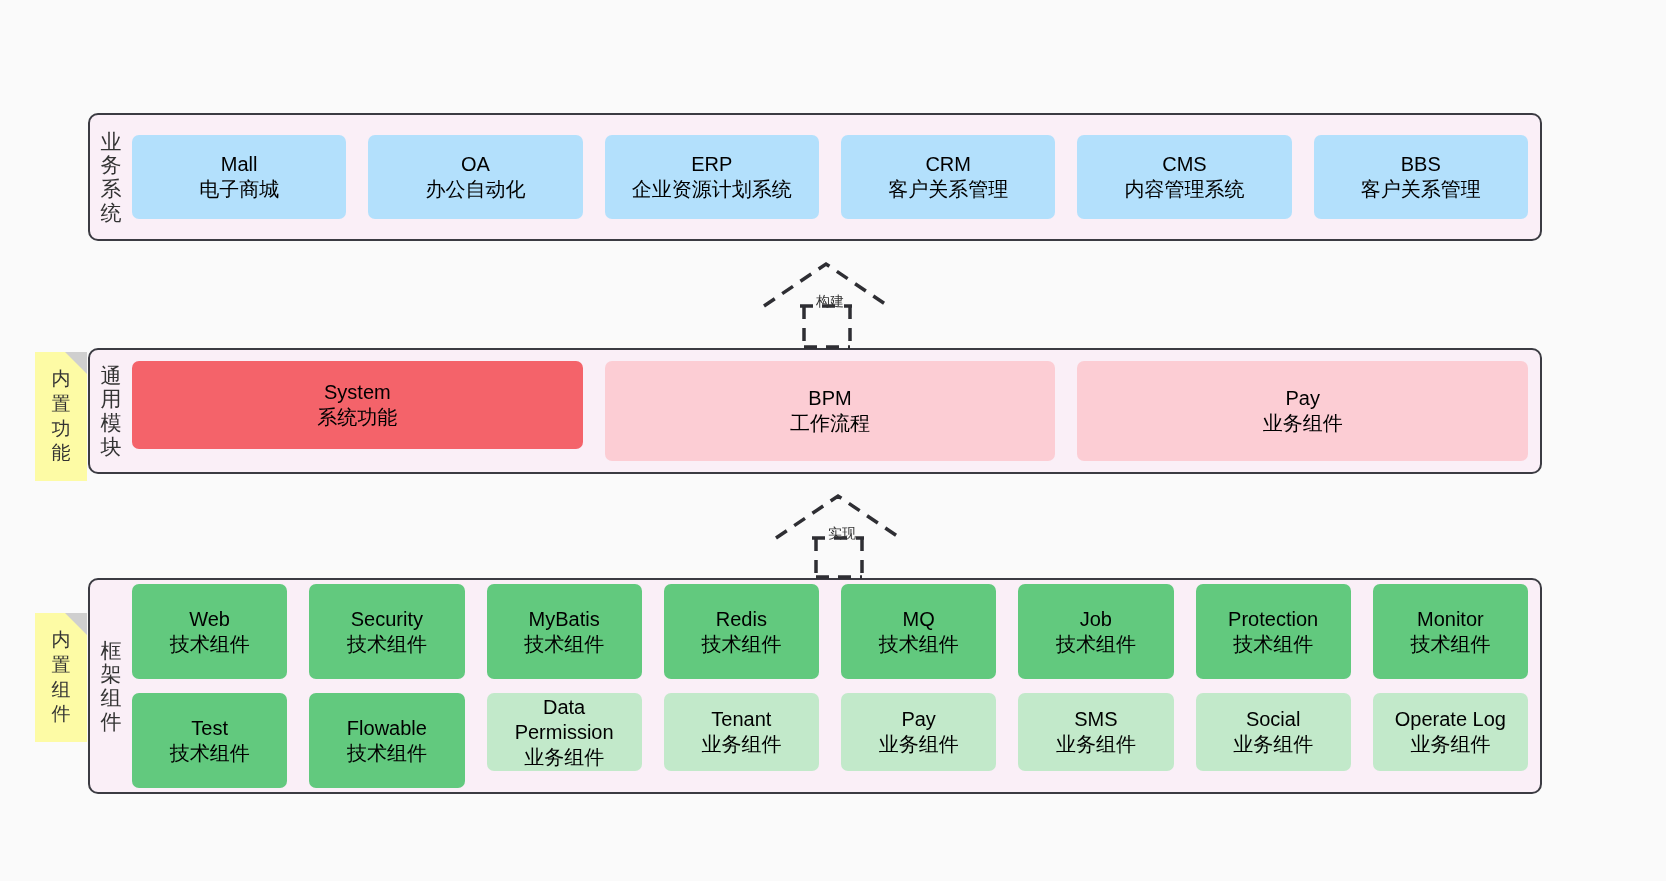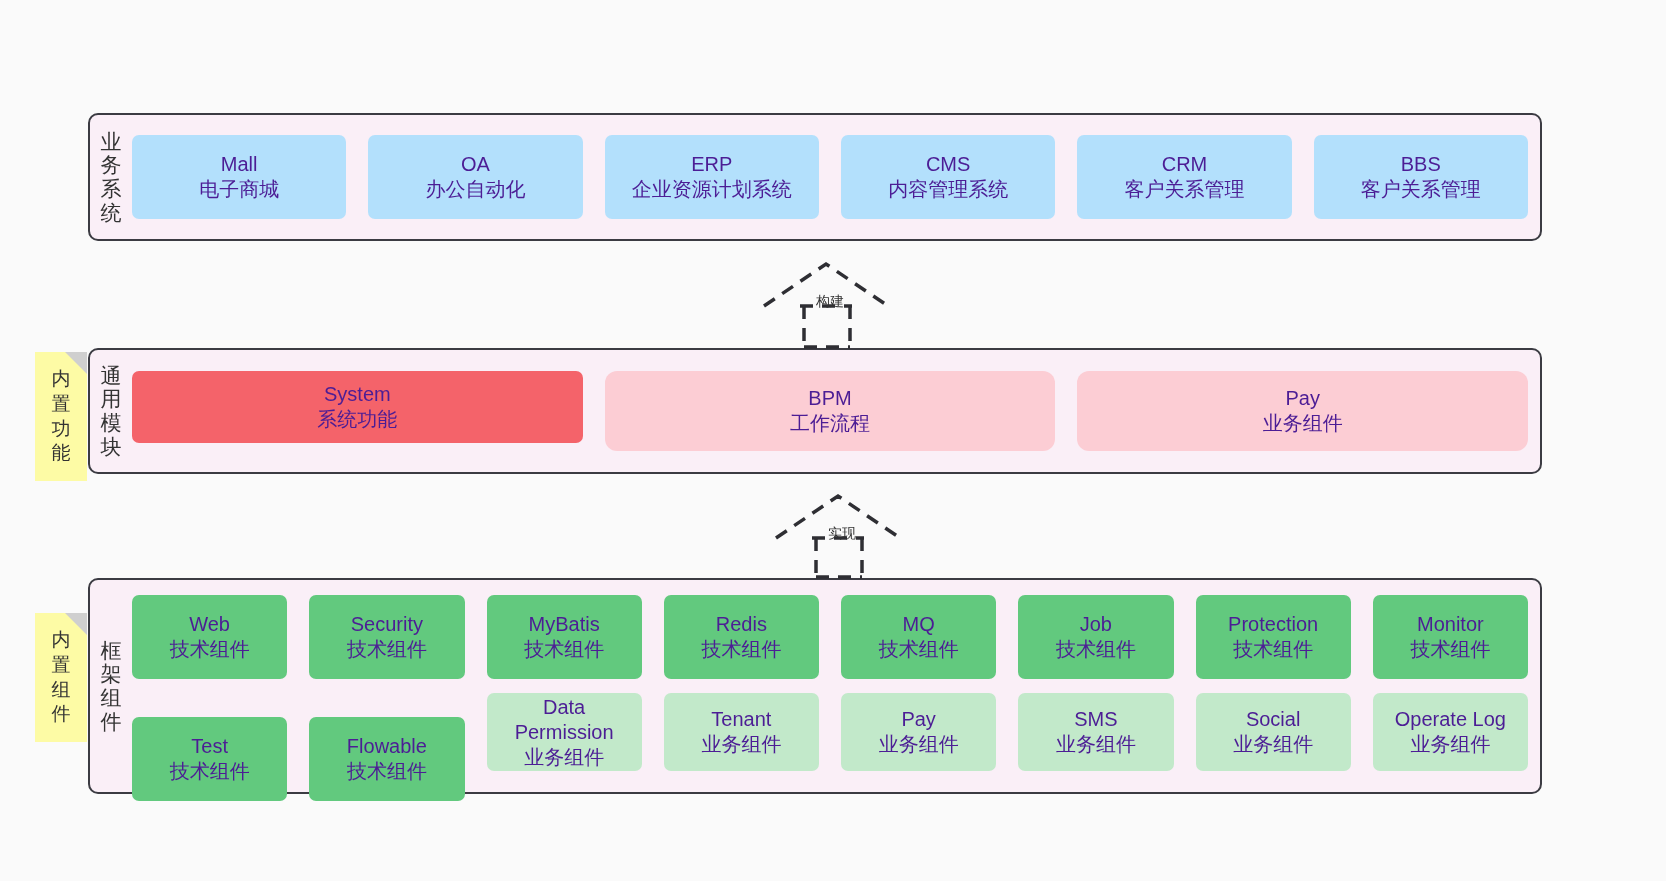--- a/index.html
+++ b/index.html
@@ -67,30 +67,30 @@
     flex: 1 1 0;
     box-sizing: border-box;
     border-radius: 7px;
     display: flex;
     flex-direction: column;
     align-items: center;
     justify-content: center;
     text-align: center;
     font-size: 20px;
     line-height: 1.25;
-    color: #4c1d95;
+    color: #000000;
     padding: 16px 6px;
   }
   .card .en { display: block; }
   .card .cn { display: block; }
 
   .card.blue   { background: #b3e0fc; height: 84px; }
-  .card.red    { background: #f4636a; height: 72px; }
-  .card.pink   { background: #fccdd4; height: 80px; border-radius: 12px; }
-  .card.green  { background: #62c97e; height: 84px; margin-top: 24px; }
+  .card.red    { background: #f4636a; height: 88px; }
+  .card.pink   { background: #fccdd4; height: 100px; }
+  .card.green  { background: #62c97e; height: 95px; }
   .card.mint   { background: #c2e9ca; height: 78px; }
 
   
   .note {
     position: absolute;
     box-sizing: border-box;
     width: 52px;
     background: #fdfba5;
     z-index: 2;
     display: flex;
@@ -144,26 +144,26 @@
         </div>
         <div class="card blue">
           <span class="en">OA</span>
           <span class="cn">办公自动化</span>
         </div>
         <div class="card blue">
           <span class="en">ERP</span>
           <span class="cn">企业资源计划系统</span>
         </div>
         <div class="card blue">
+          <span class="en">CRM</span>
+          <span class="cn">客户关系管理</span>
+        </div>
+        <div class="card blue">
           <span class="en">CMS</span>
           <span class="cn">内容管理系统</span>
-        </div>
-        <div class="card blue">
-          <span class="en">CRM</span>
-          <span class="cn">客户关系管理</span>
         </div>
         <div class="card blue">
           <span class="en">BBS</span>
           <span class="cn">客户关系管理</span>
         </div>
       </div>
     </div>
   </div>
 
   <div class="connector" id="connector-build" style="left:758px; top:258px; width:190px; height:92px;">

